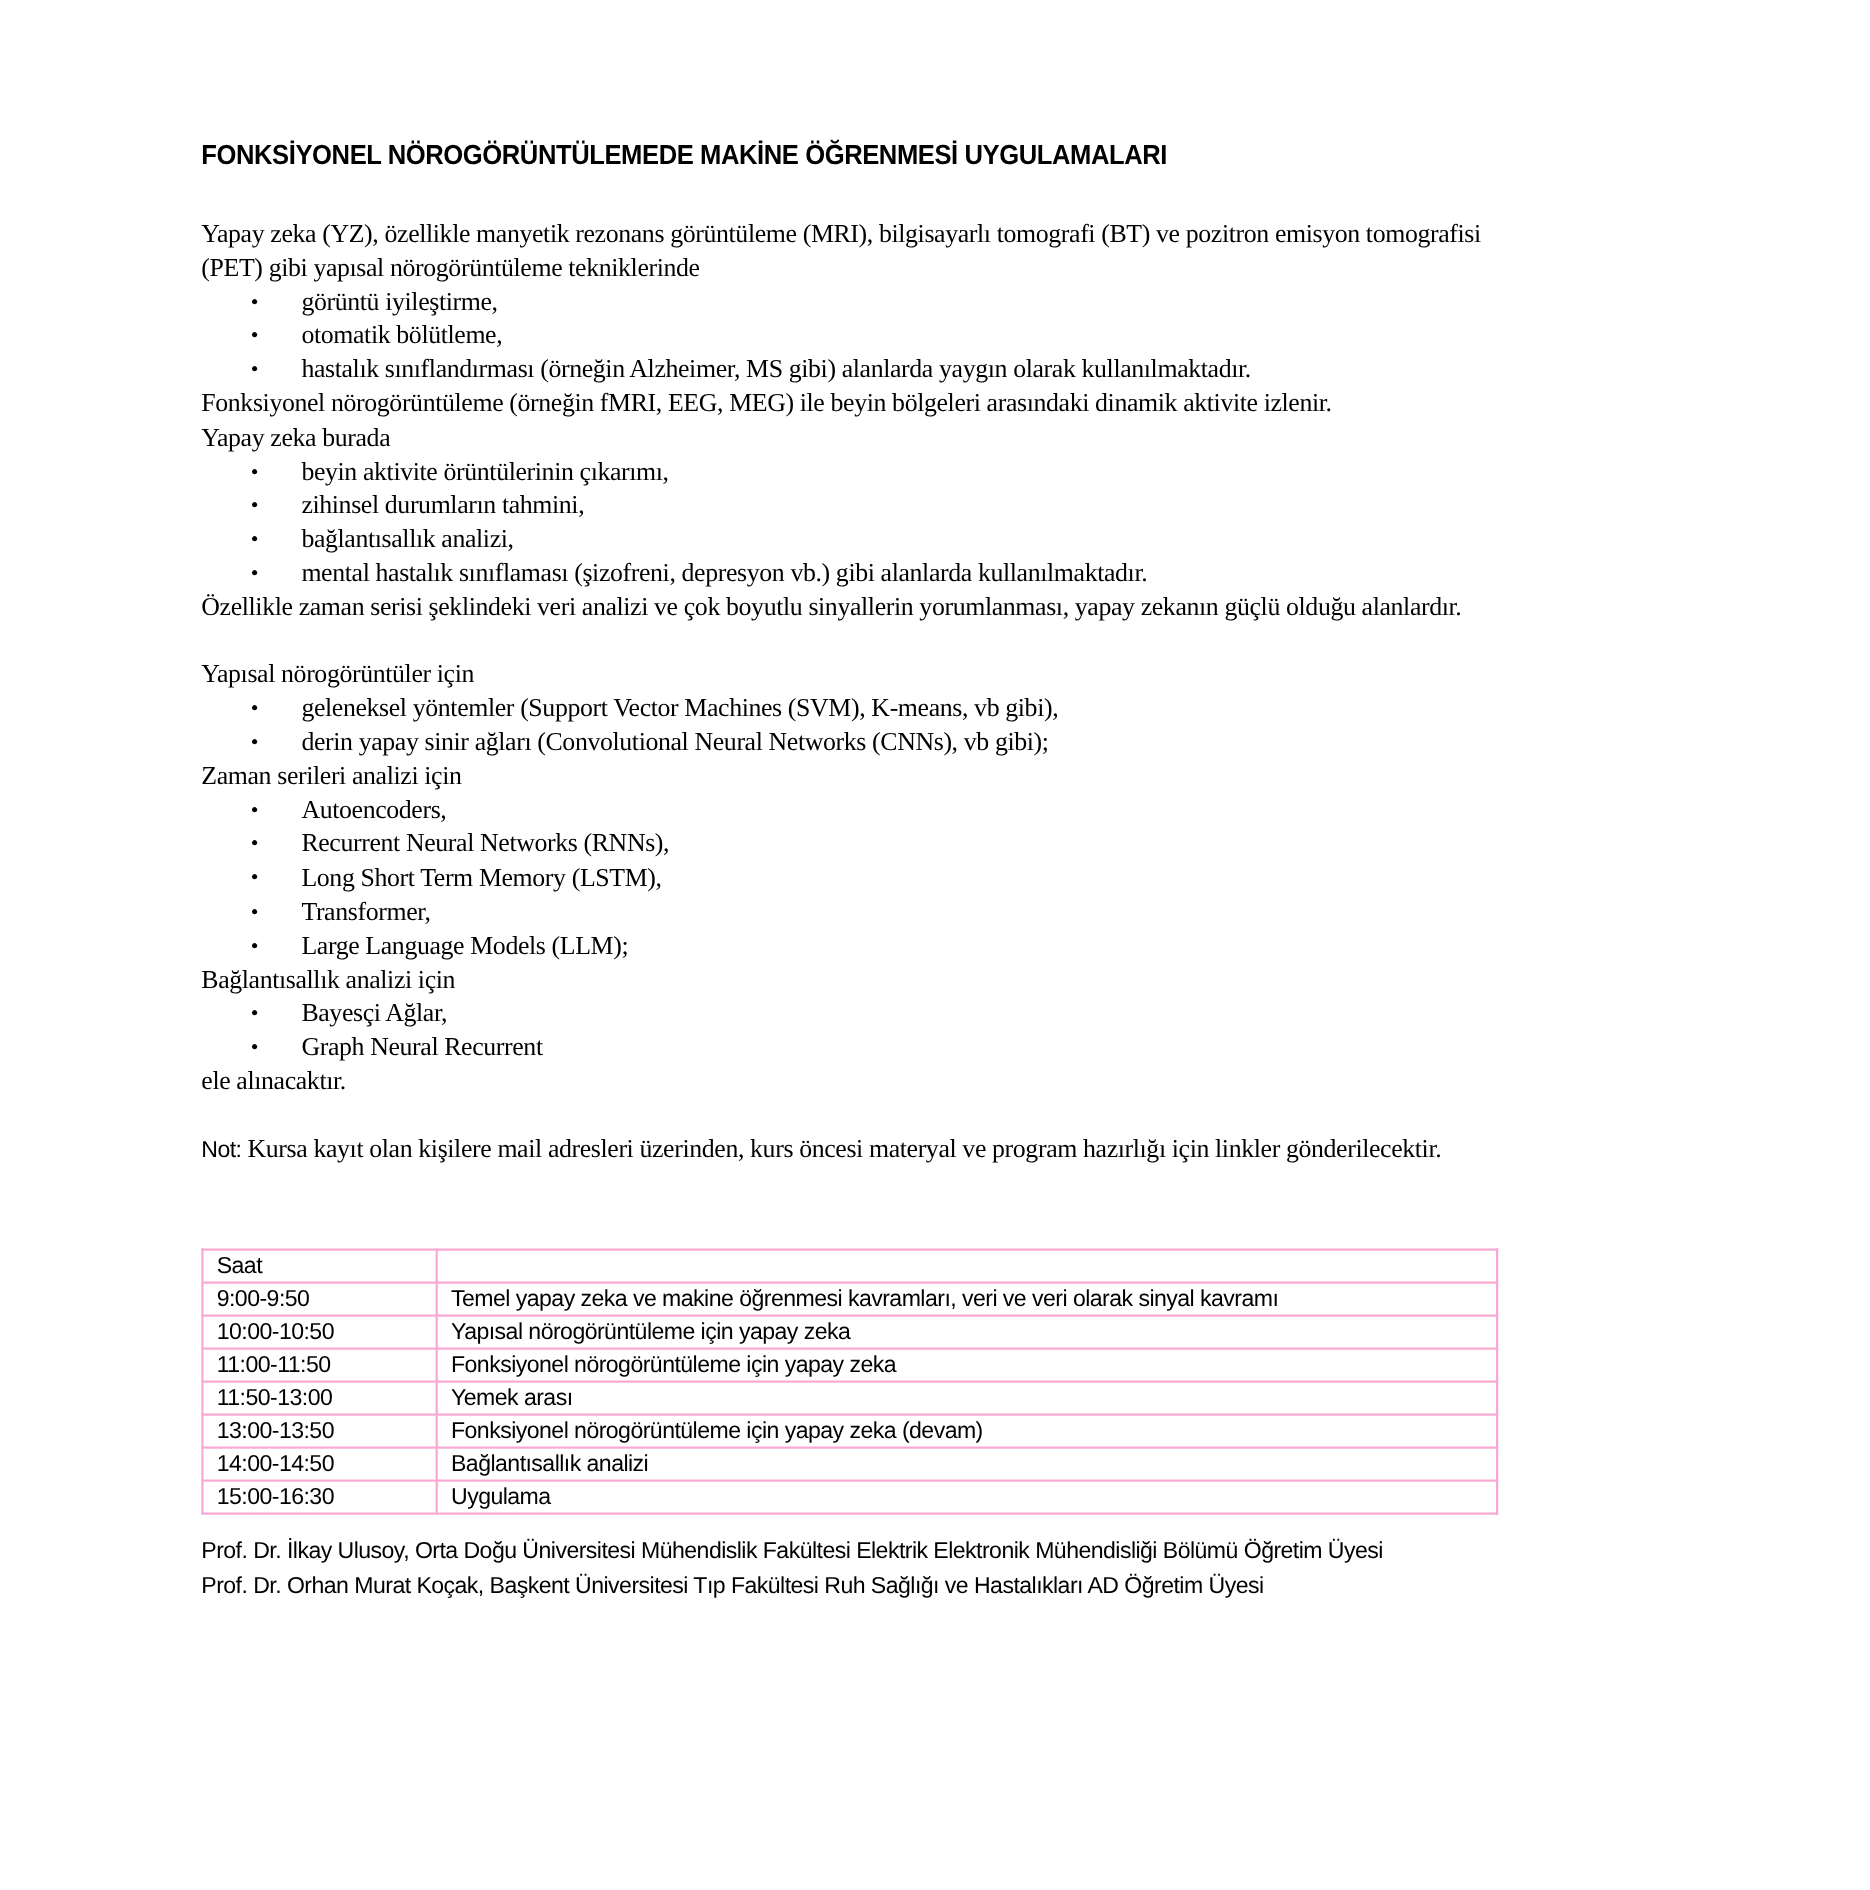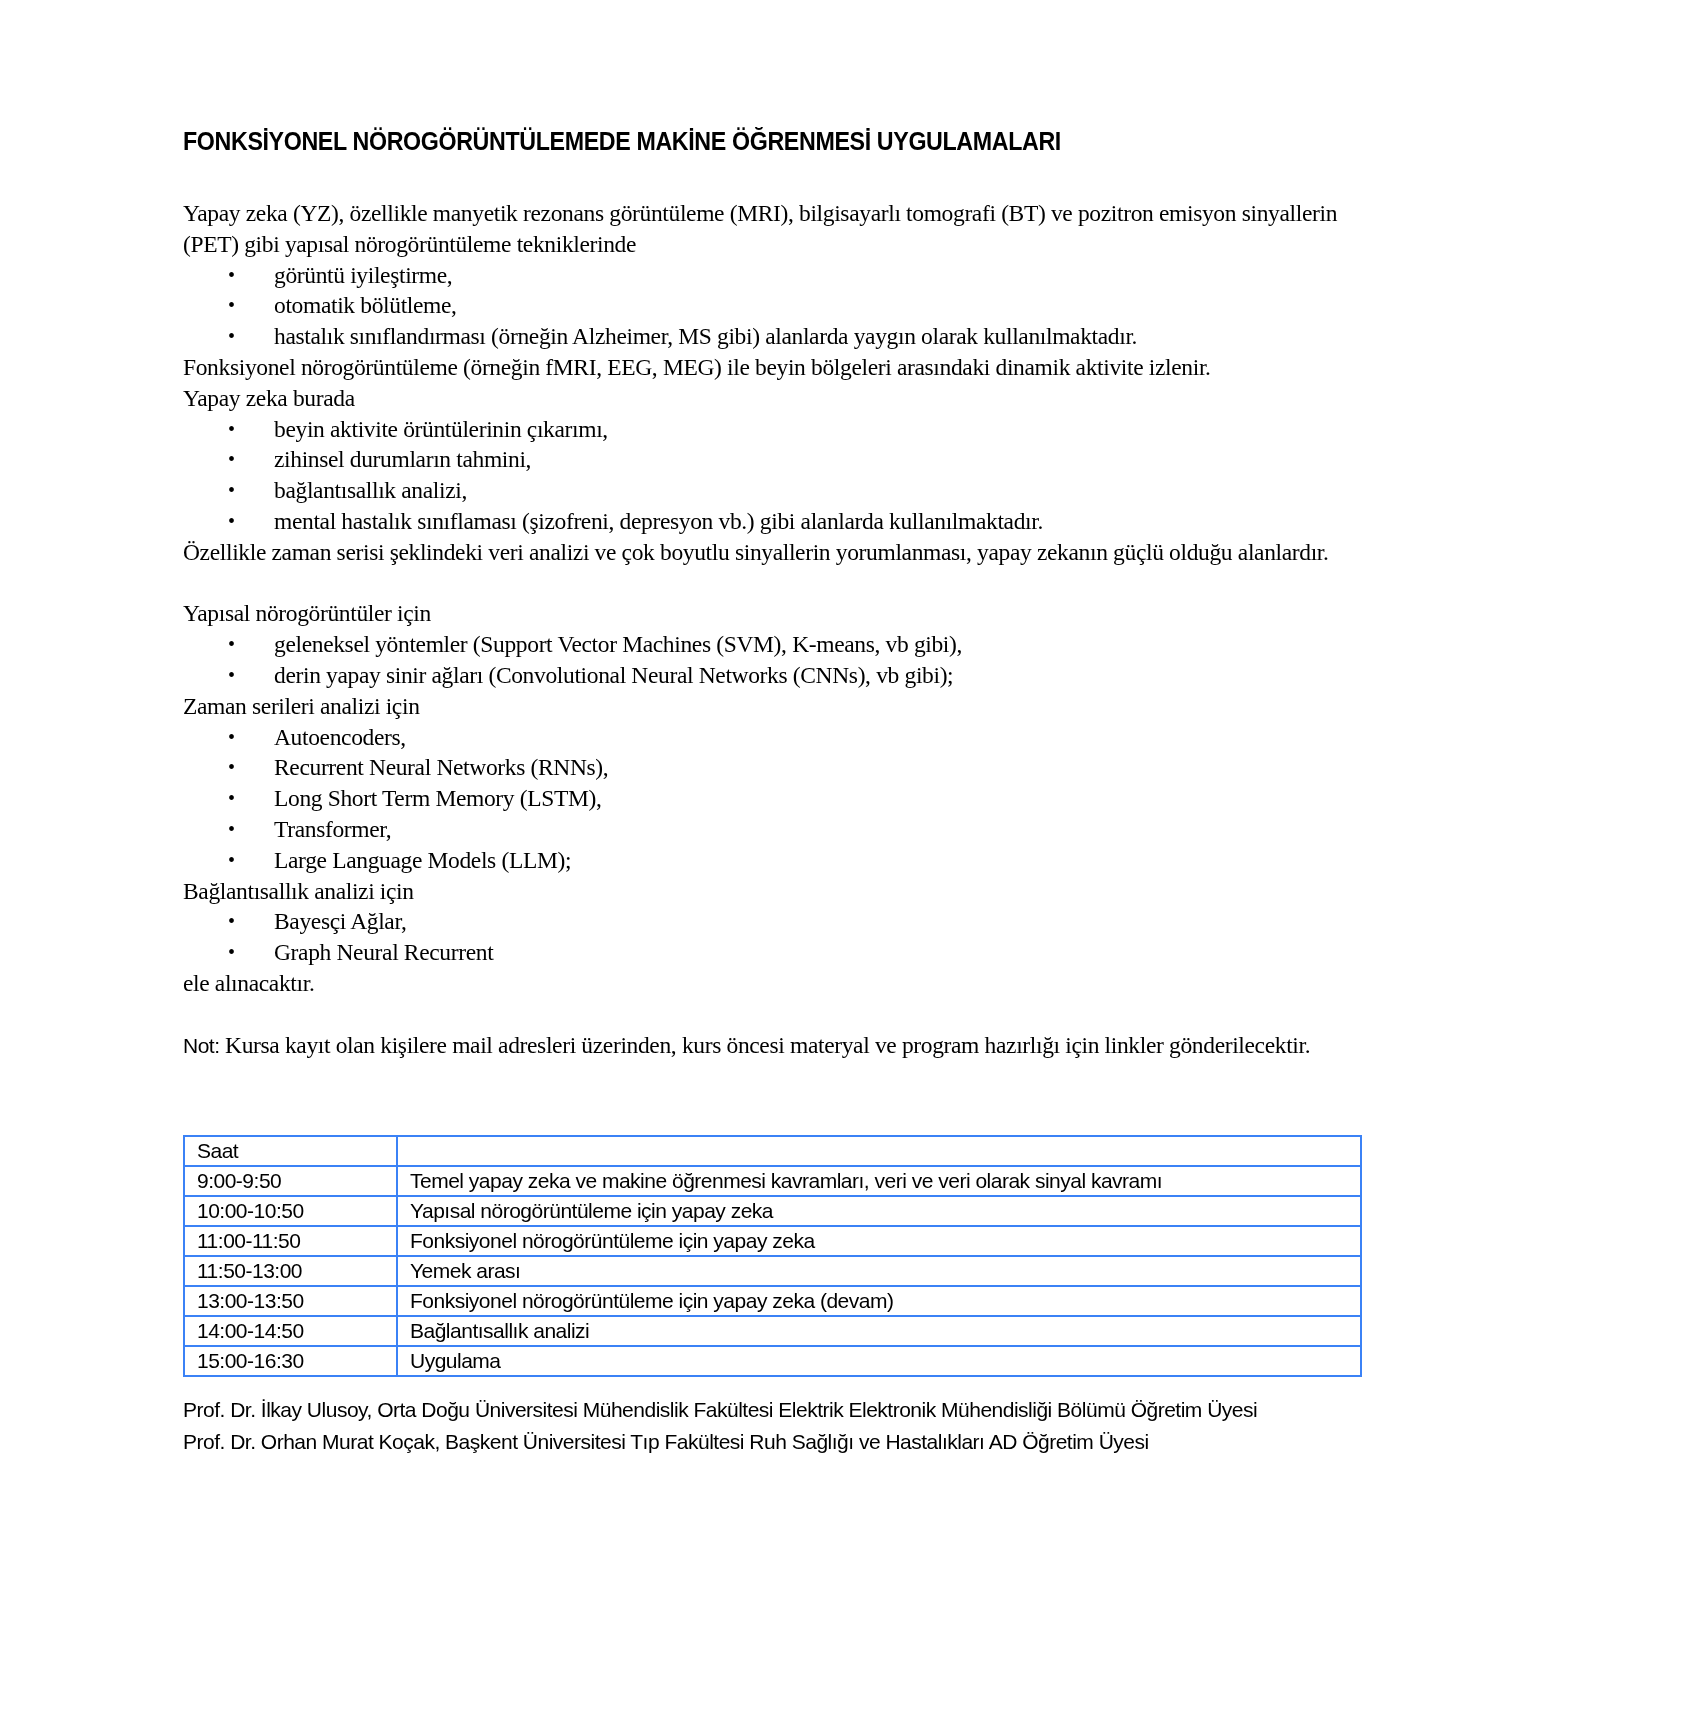--- a/index.html
+++ b/index.html
@@ -23,39 +23,39 @@
     position: absolute; left: 45px; top: 0; font-size: 20px;
   }
   .gap { height: 30.8px; }
   .sans { font-family: "Liberation Sans", sans-serif; font-size: 21px; letter-spacing: -0.5px; }
   .schedule {
     position: absolute; left: 183px; top: 1106px; width: 1179px;
     border-collapse: collapse;
     font-family: "Liberation Sans", sans-serif; font-size: 21px; letter-spacing: -0.5px;
   }
   .schedule td {
-    border: 2px solid #3b82f6; height: 28px; padding: 0 12px; vertical-align: middle;
+    border: 2px solid #f9a8d4; height: 28px; padding: 0 12px; vertical-align: middle;
     white-space: nowrap;
   }
   .schedule td.time { width: 187px; }
   .trainers {
     position: absolute; left: 183px; top: 1365px; width: 1200px;
     font-family: "Liberation Sans", sans-serif; font-size: 21px; line-height: 32px; letter-spacing: -0.5px;
   }
   .trainers p { margin: 0; }
 </style>
 </head>
 <body>
 
 <div class="page">
 
   <div class="title">FONKSİYONEL NÖROGÖRÜNTÜLEMEDE MAKİNE ÖĞRENMESİ UYGULAMALARI</div>
 
   <div class="body">
-    <p>Yapay zeka (YZ), özellikle manyetik rezonans görüntüleme (MRI), bilgisayarlı tomografi (BT) ve pozitron emisyon sinyallerin (PET) gibi yapısal nörogörüntüleme tekniklerinde</p>
+    <p>Yapay zeka (YZ), özellikle manyetik rezonans görüntüleme (MRI), bilgisayarlı tomografi (BT) ve pozitron emisyon tomografisi (PET) gibi yapısal nörogörüntüleme tekniklerinde</p>
     <ul>
         <li><span class="bullet">•</span><span>görüntü iyileştirme,</span></li>
         <li><span class="bullet">•</span><span>otomatik bölütleme,</span></li>
         <li><span class="bullet">•</span><span>hastalık sınıflandırması (örneğin Alzheimer, MS gibi) alanlarda yaygın olarak kullanılmaktadır.</span></li>
       </ul>
     <p>Fonksiyonel nörogörüntüleme (örneğin fMRI, EEG, MEG) ile beyin bölgeleri arasındaki dinamik aktivite izlenir.</p>
     <p>Yapay zeka burada</p>
     <ul>
         <li><span class="bullet">•</span><span>beyin aktivite örüntülerinin çıkarımı,</span></li>
         <li><span class="bullet">•</span><span>zihinsel durumların tahmini,</span></li>

